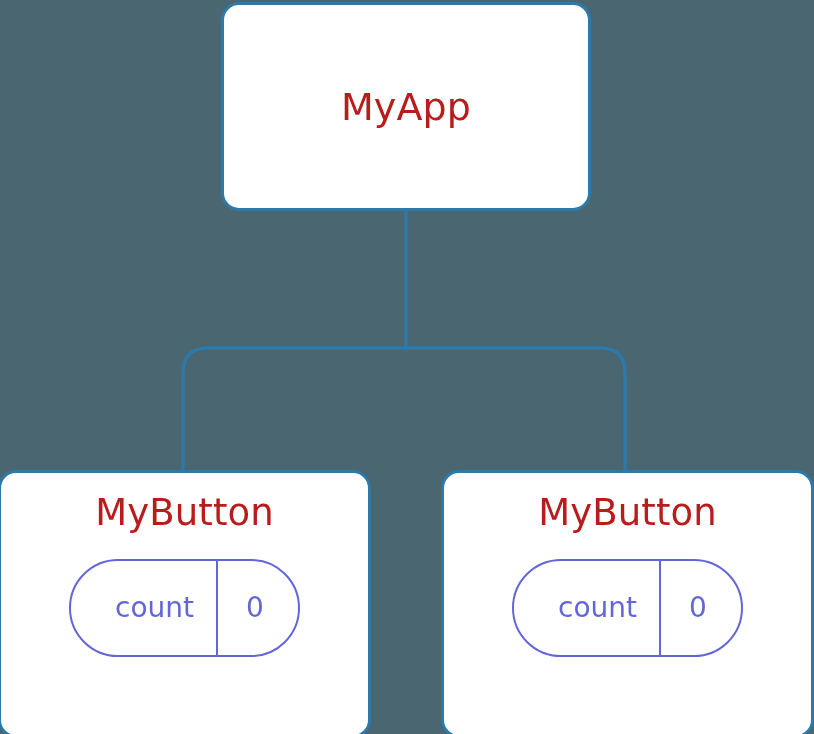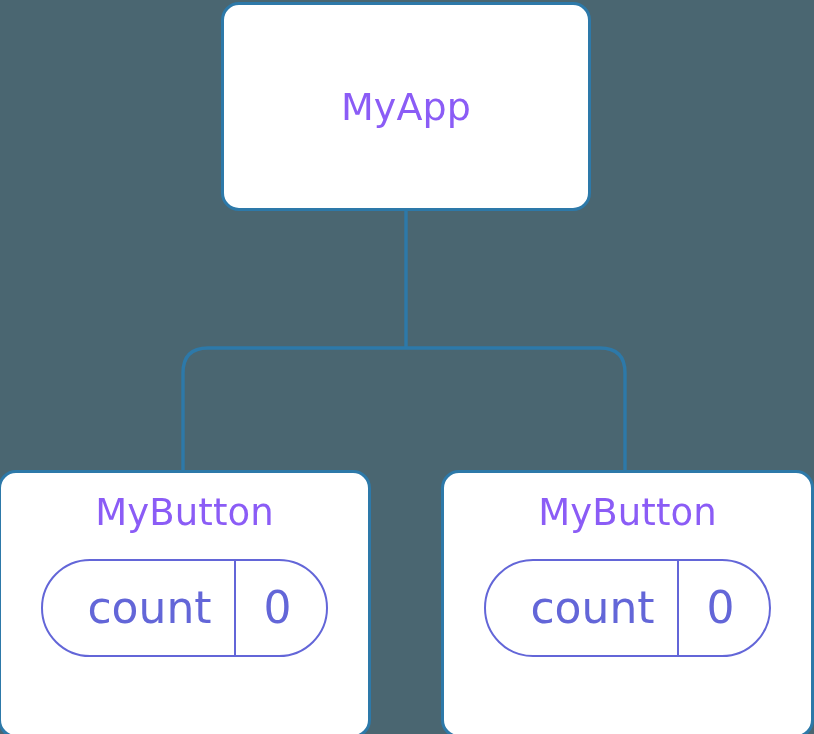--- a/index.html
+++ b/index.html
@@ -62,21 +62,21 @@
   }
 
   .node-child-right {
     left: 441px;
     top: 470px;
     width: 373px;
     height: 268px;
   }
 
   .node-title {
-    color: #8b5cf6;
+    color: #b91c1c;
     font-size: 37px;
     font-weight: 400;
     letter-spacing: 0.1px;
     line-height: 1;
     white-space: nowrap;
   }
 
   .node-root .node-title {
     font-size: 38px;
   }
@@ -97,21 +97,21 @@
     overflow: hidden;
     background: transparent;
   }
 
   .pill-key,
   .pill-value {
     display: flex;
     align-items: center;
     justify-content: center;
     color: #6366d8;
-    font-size: 44px;
+    font-size: 28px;
     line-height: 1;
     white-space: nowrap;
   }
 
   .pill-key {
     padding: 0 22px 0 44px;
     min-width: 120px;
   }
 
   .pill-value {

